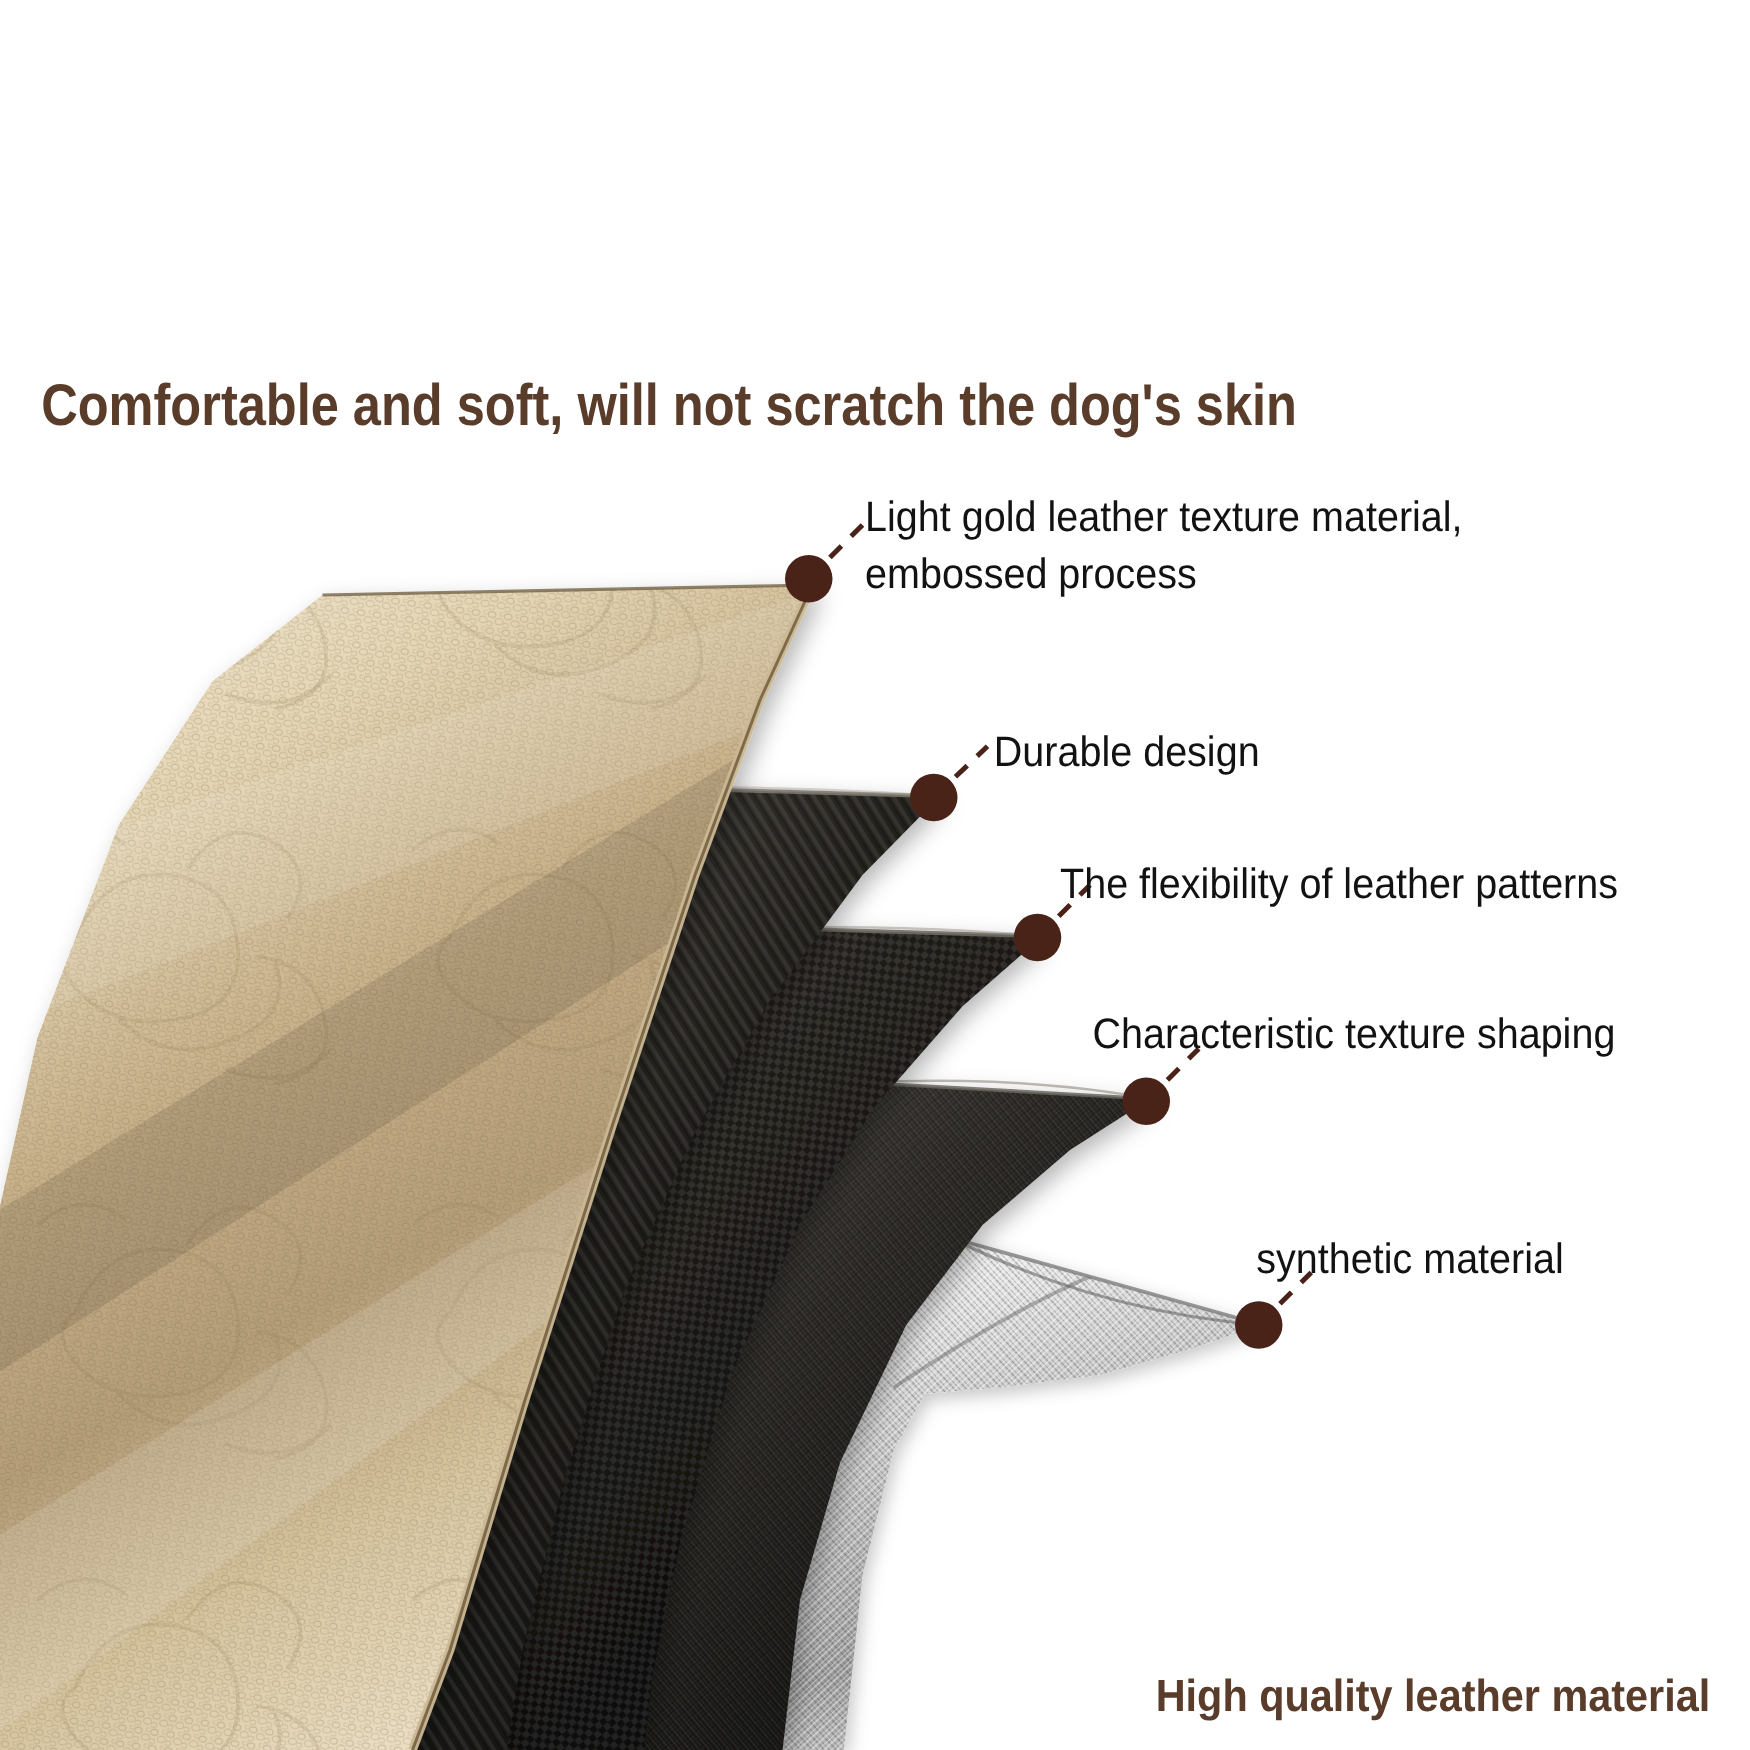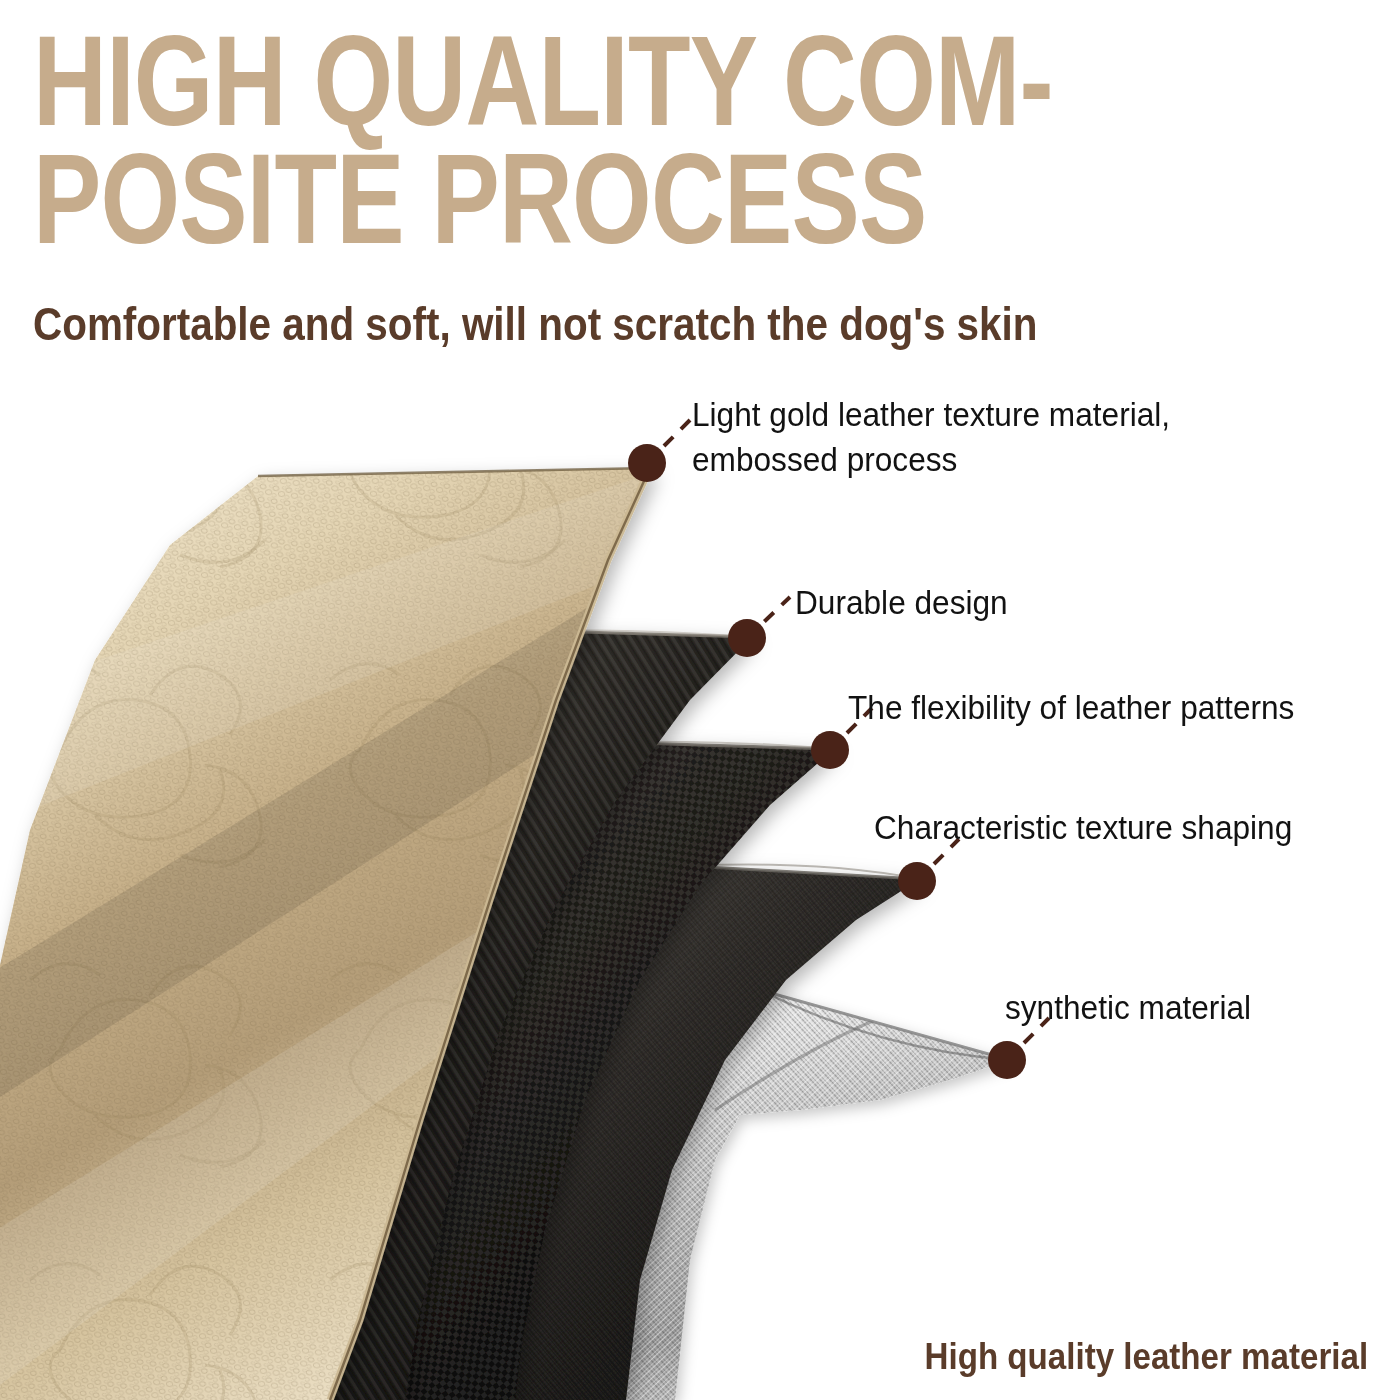--- a/index.html
+++ b/index.html
@@ -249,24 +249,20 @@
     </g>
     <g fill="#4a2318">
       <circle cx="647" cy="463" r="19"></circle>
       <circle cx="747" cy="638" r="19"></circle>
       <circle cx="830" cy="750" r="19"></circle>
       <circle cx="917" cy="881" r="19"></circle>
       <circle cx="1007" cy="1060" r="19"></circle>
     </g>
   </svg>
 
-  <div class="title-block">
-    <div class="title-line">HIGH QUALITY COM-</div>
-    <div class="title-line">POSITE PROCESS</div>
-  </div>
 
   <div class="subtitle">Comfortable and soft, will not scratch the dog's skin</div>
 
   <div class="callout" id="callout-0">Light gold leather texture material,
 embossed process</div>
   <div class="callout" id="callout-1">Durable design</div>
   <div class="callout" id="callout-2">The flexibility of leather patterns</div>
   <div class="callout" id="callout-3">Characteristic texture shaping</div>
   <div class="callout" id="callout-4">synthetic material</div>
 

